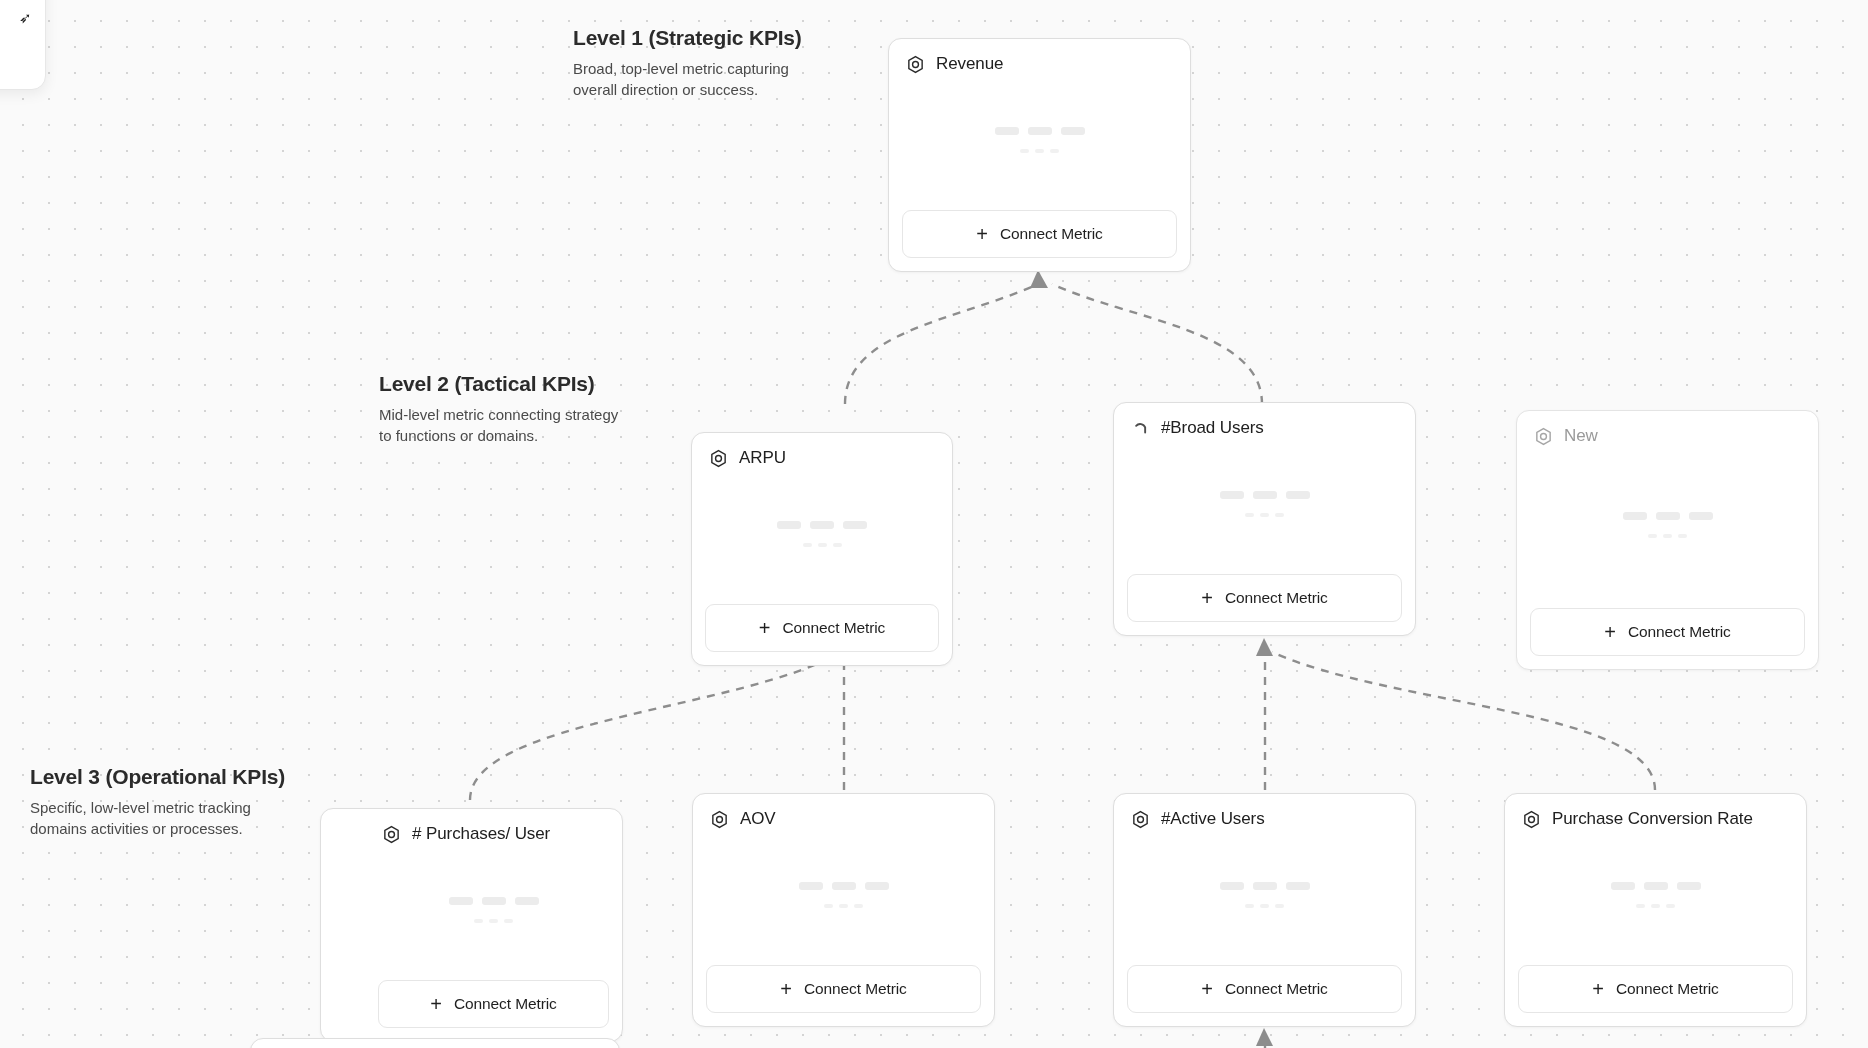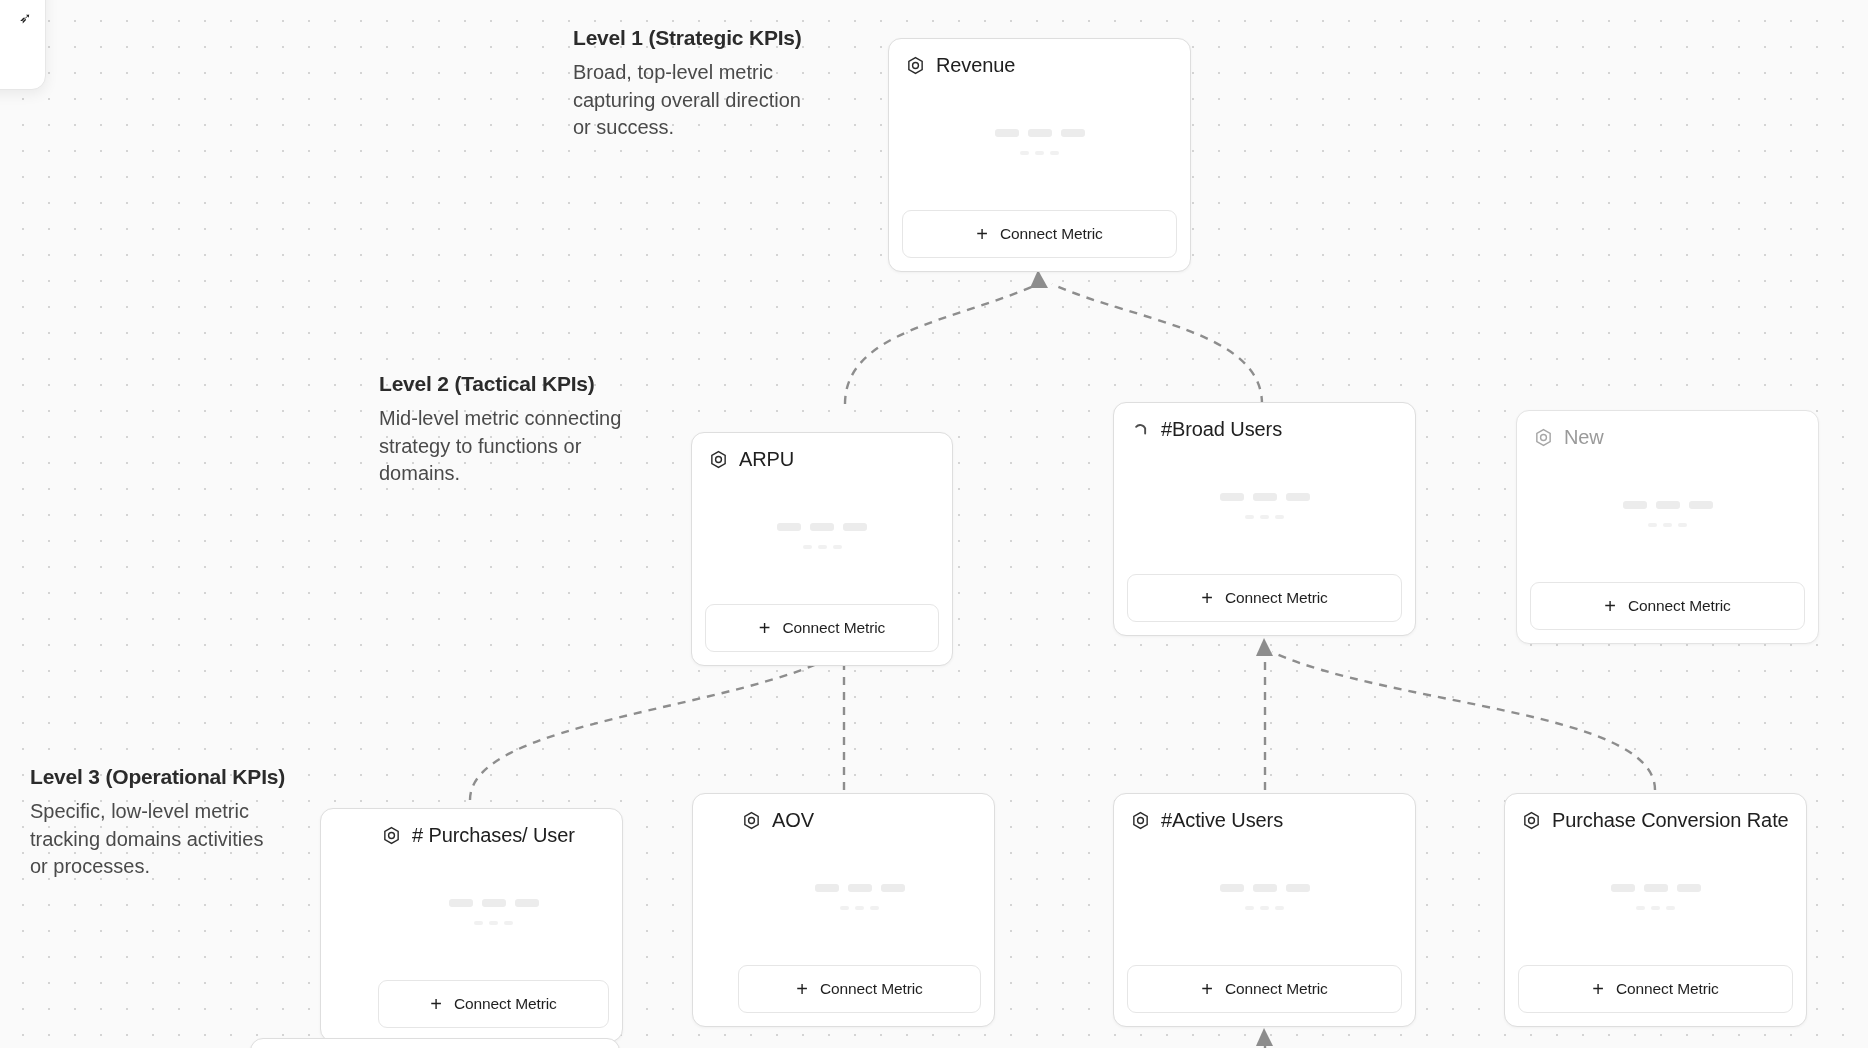--- a/index.html
+++ b/index.html
@@ -59,21 +59,21 @@
   .level-label { position: absolute; z-index: 12; }
   .level-title {
     font-size: 21px;
     font-weight: 700;
     color: #2b2b2b;
     letter-spacing: -0.2px;
     white-space: nowrap;
   }
   .level-desc {
     margin-top: 9px;
-    font-size: 20px;
+    font-size: 15px;
     line-height: 1.38;
     color: #4a4a4a;
     max-width: 250px;
   }
 
   
   .card {
     position: absolute;
     background: #ffffff;
     border: 1.3px solid #dedede;
@@ -85,21 +85,21 @@
   }
   .card.muted { border-color: #e4e4e4; }
 
   .card-header {
     display: flex;
     align-items: center;
     gap: 11px;
     padding: 15px 17px 0 17px;
   }
   .card-title {
-    font-size: 20px;
+    font-size: 17px;
     font-weight: 400;
     color: #202020;
     white-space: nowrap;
     letter-spacing: -0.1px;
     text-align: center;
   }
   .card.muted .card-title { color: #9a9a9a; }
 
   .icon-hex { width: 19px; height: 19px; flex: none; display: block; }
   .icon-hex path, .icon-hex circle { stroke: #2b2b2b; fill: none; stroke-width: 1.5; }
@@ -270,21 +270,21 @@
         <span class="skel-bar" style="width:9px"></span>
         <span class="skel-bar" style="width:9px"></span>
       </div>
     </div>
     <div class="connect-btn">
       <span class="plus">+</span>
       <span class="connect-label">Connect Metric</span>
     </div>
   </div>
 
-  <div class="card muted" style="left:1516px; top:410px; width:303px; height:234px;">
+  <div class="card muted" style="left:1516px; top:410px; width:303px; height:260px;">
     <div class="card-header">
       <svg class="icon-hex" viewBox="0 0 20 20">
         <path d="M10 1.6 L17 5.6 L17 14.4 L10 18.4 L3 14.4 L3 5.6 Z"></path>
         <circle cx="10" cy="10" r="3.1"></circle>
       </svg>
       <span class="card-title">New</span>
     </div>
     <div class="card-body">
       <div class="skel-row">
         <span class="skel-bar" style="width:24px"></span>
@@ -322,21 +322,21 @@
         <span class="skel-bar" style="width:9px"></span>
         <span class="skel-bar" style="width:9px"></span>
       </div>
     </div>
     <div class="connect-btn">
       <span class="plus">+</span>
       <span class="connect-label">Connect Metric</span>
     </div>
   </div>
 
-  <div class="card" style="left:692px; top:793px; width:303px; height:234px;padding-left:32px;">
+  <div class="card" style="left:692px; top:793px; width:303px; height:234px;">
     <div class="card-header">
       <svg class="icon-hex" viewBox="0 0 20 20">
         <path d="M10 1.6 L17 5.6 L17 14.4 L10 18.4 L3 14.4 L3 5.6 Z"></path>
         <circle cx="10" cy="10" r="3.1"></circle>
       </svg>
       <span class="card-title">AOV</span>
     </div>
     <div class="card-body">
       <div class="skel-row">
         <span class="skel-bar" style="width:24px"></span>

